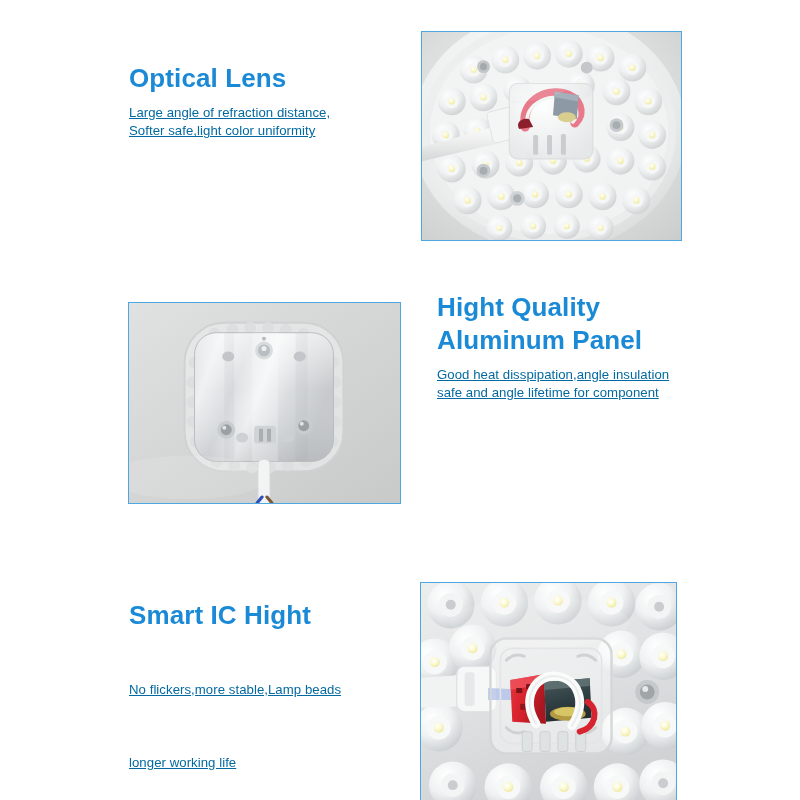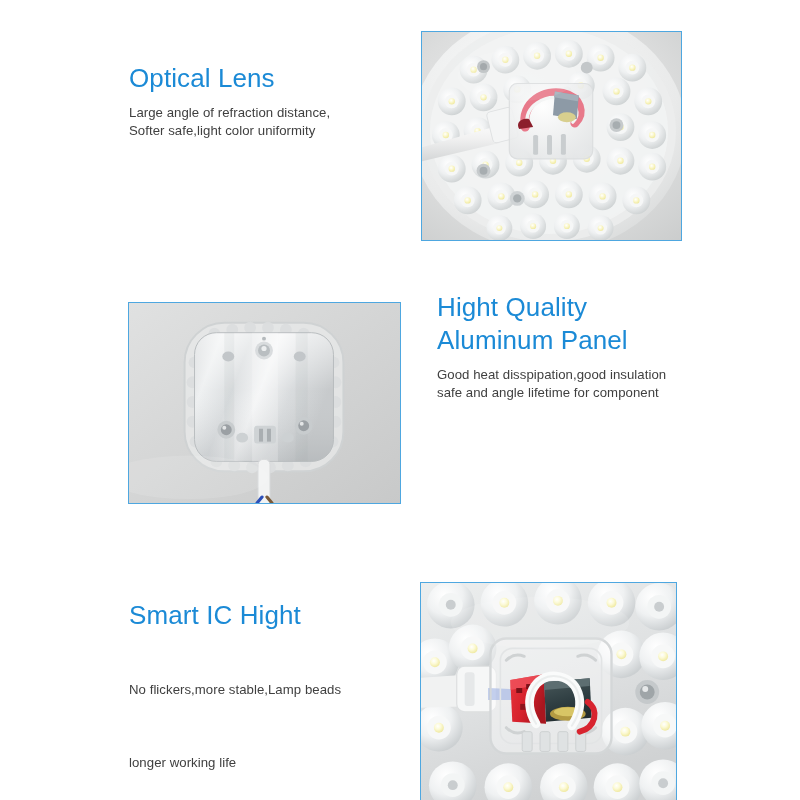--- a/index.html
+++ b/index.html
@@ -21,32 +21,33 @@
     inset: 0;
     background: #ffffff;
   }
 
   
   .text-block { position: absolute; }
 
   .heading {
     color: #1b8ad6;
     font-size: 26px;
-    font-weight: 400;
+    font-weight: 700;
     line-height: 1.26;
     letter-spacing: 0.1px;
     margin: 0 0 9px 0;
     white-space: pre-line;
   }
   .body-line {
-    color: #404040;
+    color: #0369a1;
     font-size: 13.2px;
     line-height: 1.40;
     letter-spacing: 0.05px;
     white-space: nowrap;
+    text-decoration: underline;
   }
   .body-wide .body-line { line-height: 2.35; margin-top: 42px; }
 
   #block-optical  { left: 129px; top: 62px;  width: 300px; }
   #block-panel    { left: 437px; top: 291px; width: 300px; }
   #block-driver   { left: 129px; top: 599px; width: 320px; }
 
   
   .photo {
     position: absolute;
@@ -326,21 +327,21 @@
       </g>
 
       <ellipse cx="96" cy="44" rx="60" ry="26" fill="#ffffff" opacity="0.10"></ellipse>
     </svg>
   </div>
 
   <div class="text-block" id="block-panel">
     <div class="heading">Hight Quality
 Aluminum Panel</div>
     <div class="body-copy">
-      <div class="body-line">Good heat disspipation,good insulation</div>
+      <div class="body-line">Good heat disspipation,angle insulation</div>
       <div class="body-line">safe and angle lifetime for component</div>
     </div>
   </div>
 
   <div class="photo" id="photo-panel">
     <svg viewBox="0 0 273 202" preserveAspectRatio="none">
       <defs>
         <linearGradient id="bgPan" x1="0" y1="0" x2="1" y2="1">
           <stop offset="0%" stop-color="#e0e1e1"></stop>
           <stop offset="50%" stop-color="#d4d5d5"></stop>

